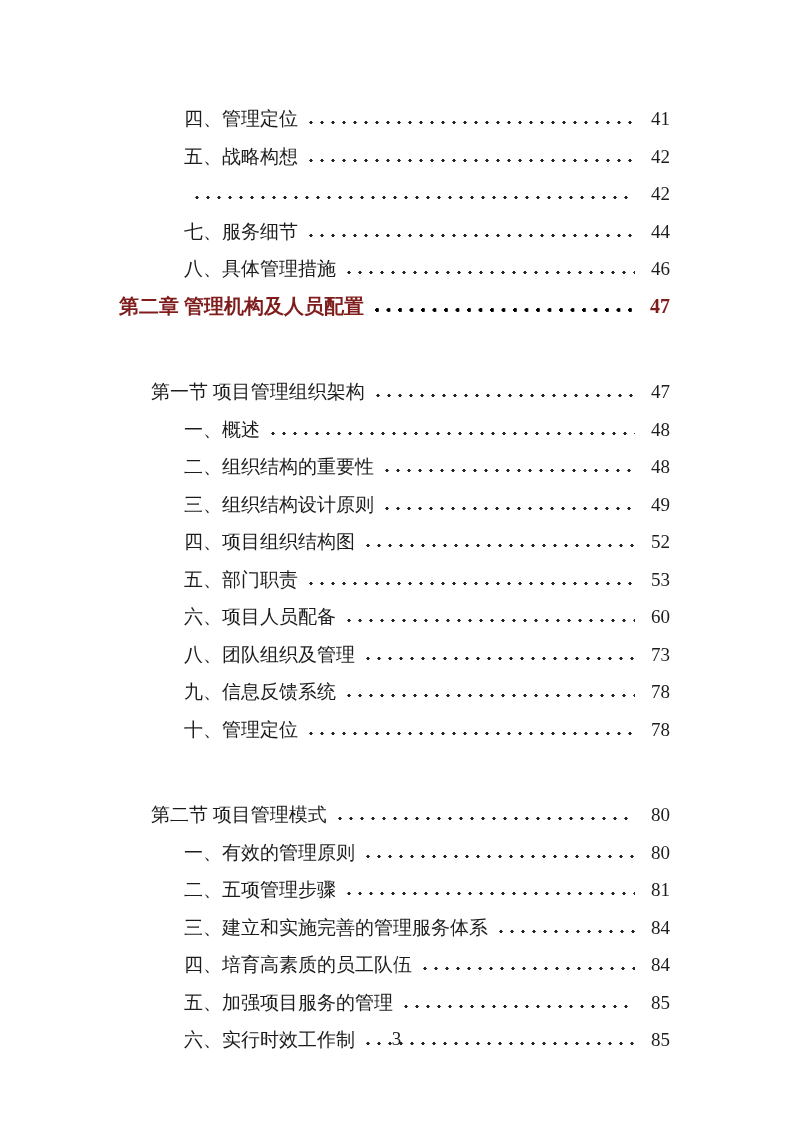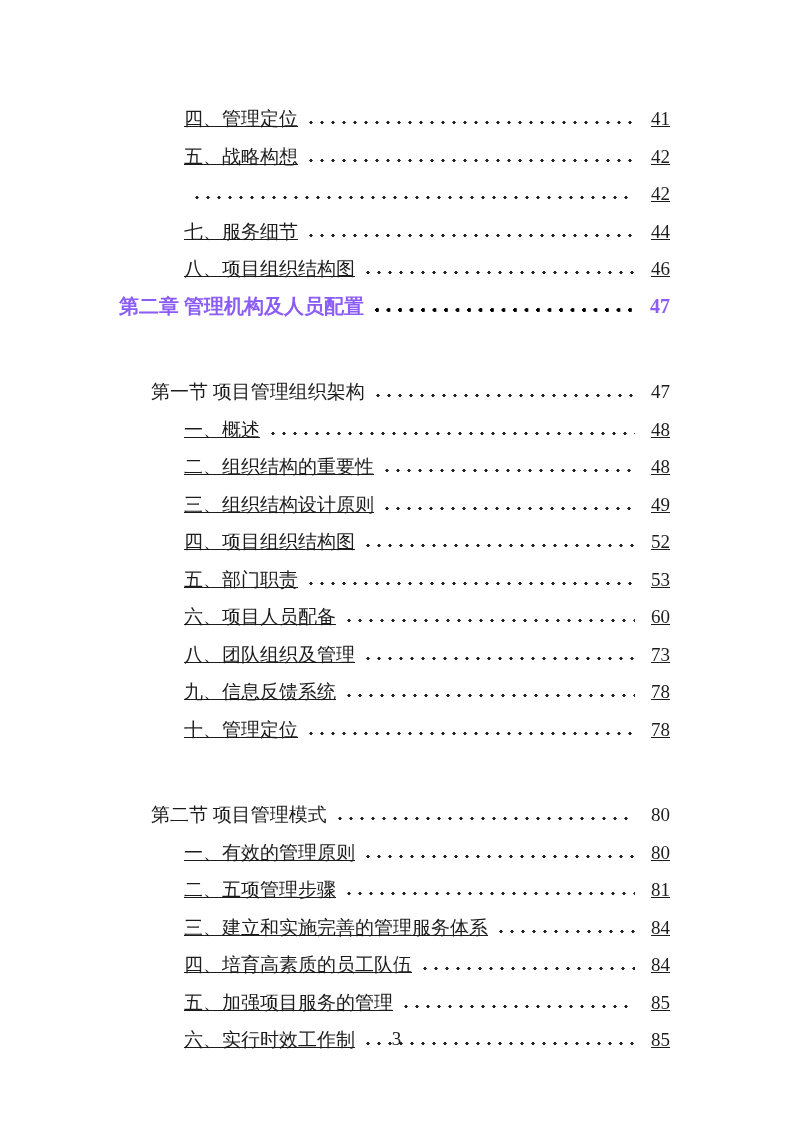--- a/index.html
+++ b/index.html
@@ -24,25 +24,25 @@
   }
   .toc-row {
     display: flex;
     align-items: baseline;
     height: 37.5px;
     line-height: 37.5px;
     font-size: 19px;
     white-space: nowrap;
   }
   .toc-row.level-section { padding-left: 32px; margin-top: 48px; }
-  .toc-row.level-item    { padding-left: 65px; text-decoration: underline; }
+  .toc-row.level-item    { padding-left: 65px; }
   .toc-row.level-chapter {
     font-weight: bold;
     font-size: 20px;
-    color: #8b5cf6;
+    color: #7f1d1d;
     justify-content: center;
   }
   .toc-label {
     flex: 0 0 auto;
   }
   .toc-leader {
     flex: 1 1 auto;
     height: 5px;
     margin: 0 9px 0 7px;
     background-image: radial-gradient(circle at 2px 2.5px, #242424 1.45px, rgba(0,0,0,0) 1.75px);
@@ -90,21 +90,21 @@
       <div class="toc-row level-item">
       <span class="toc-leader"></span>
       <span class="toc-page">42</span>
     </div>
       <div class="toc-row level-item">
       <span class="toc-label">七、服务细节</span>
       <span class="toc-leader"></span>
       <span class="toc-page">44</span>
     </div>
       <div class="toc-row level-item">
-      <span class="toc-label">八、项目组织结构图</span>
+      <span class="toc-label">八、具体管理措施</span>
       <span class="toc-leader"></span>
       <span class="toc-page">46</span>
     </div>
       <div class="toc-row level-chapter">
       <span class="toc-label">第二章 管理机构及人员配置</span>
       <span class="toc-leader"></span>
       <span class="toc-page">47</span>
     </div>
       <div class="toc-row level-section">
       <span class="toc-label">第一节 项目管理组织架构</span>

